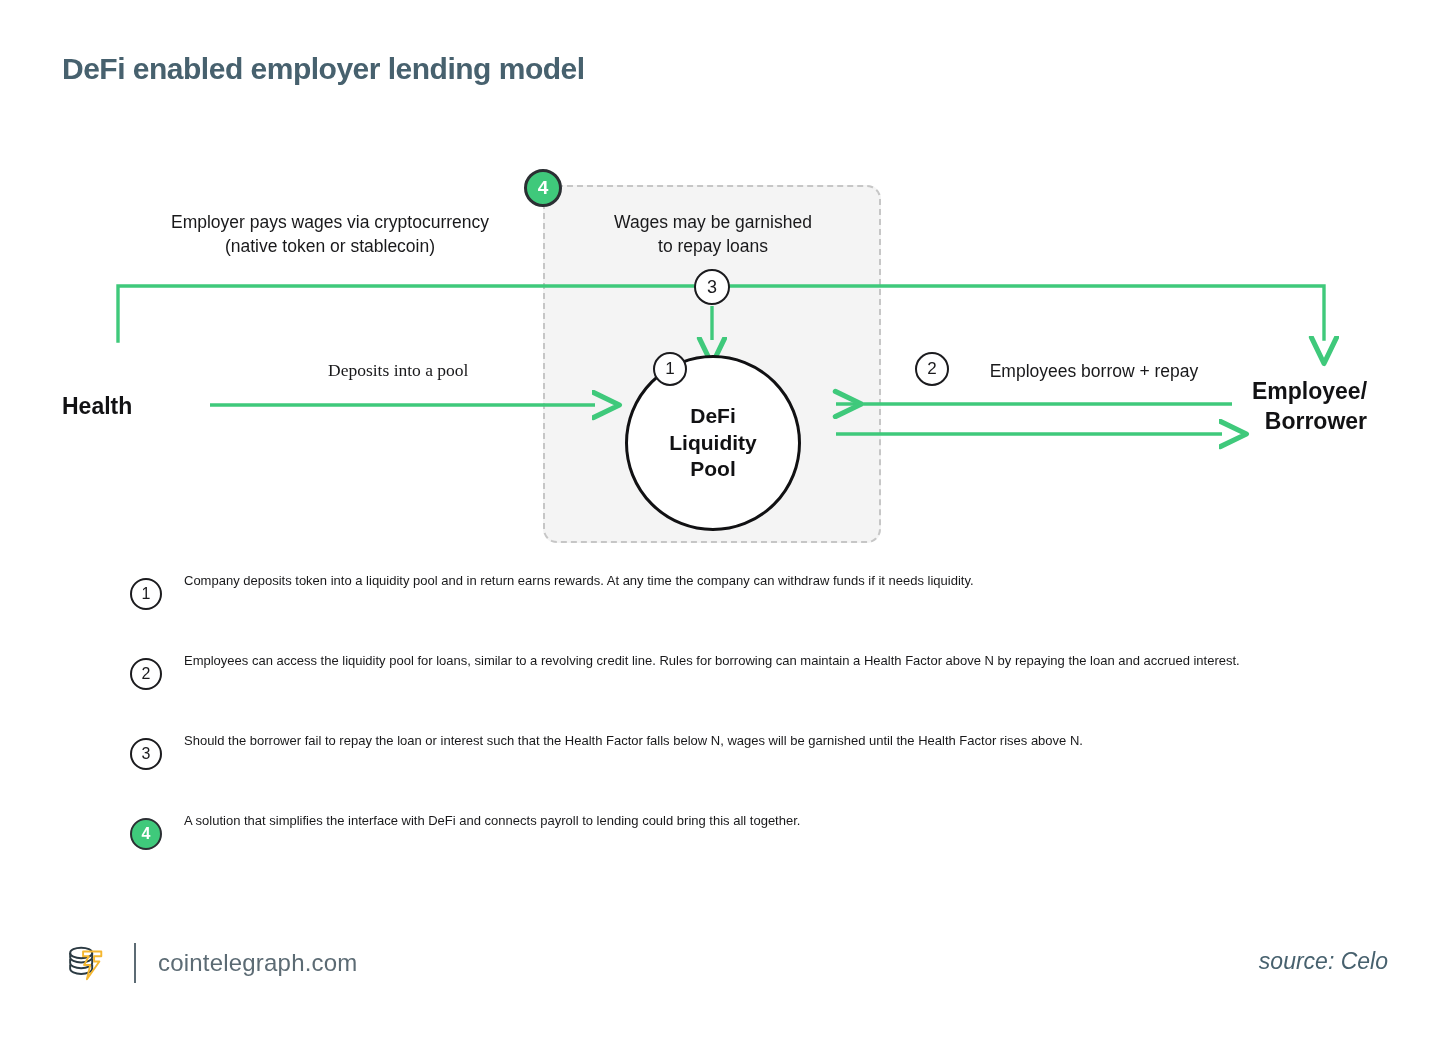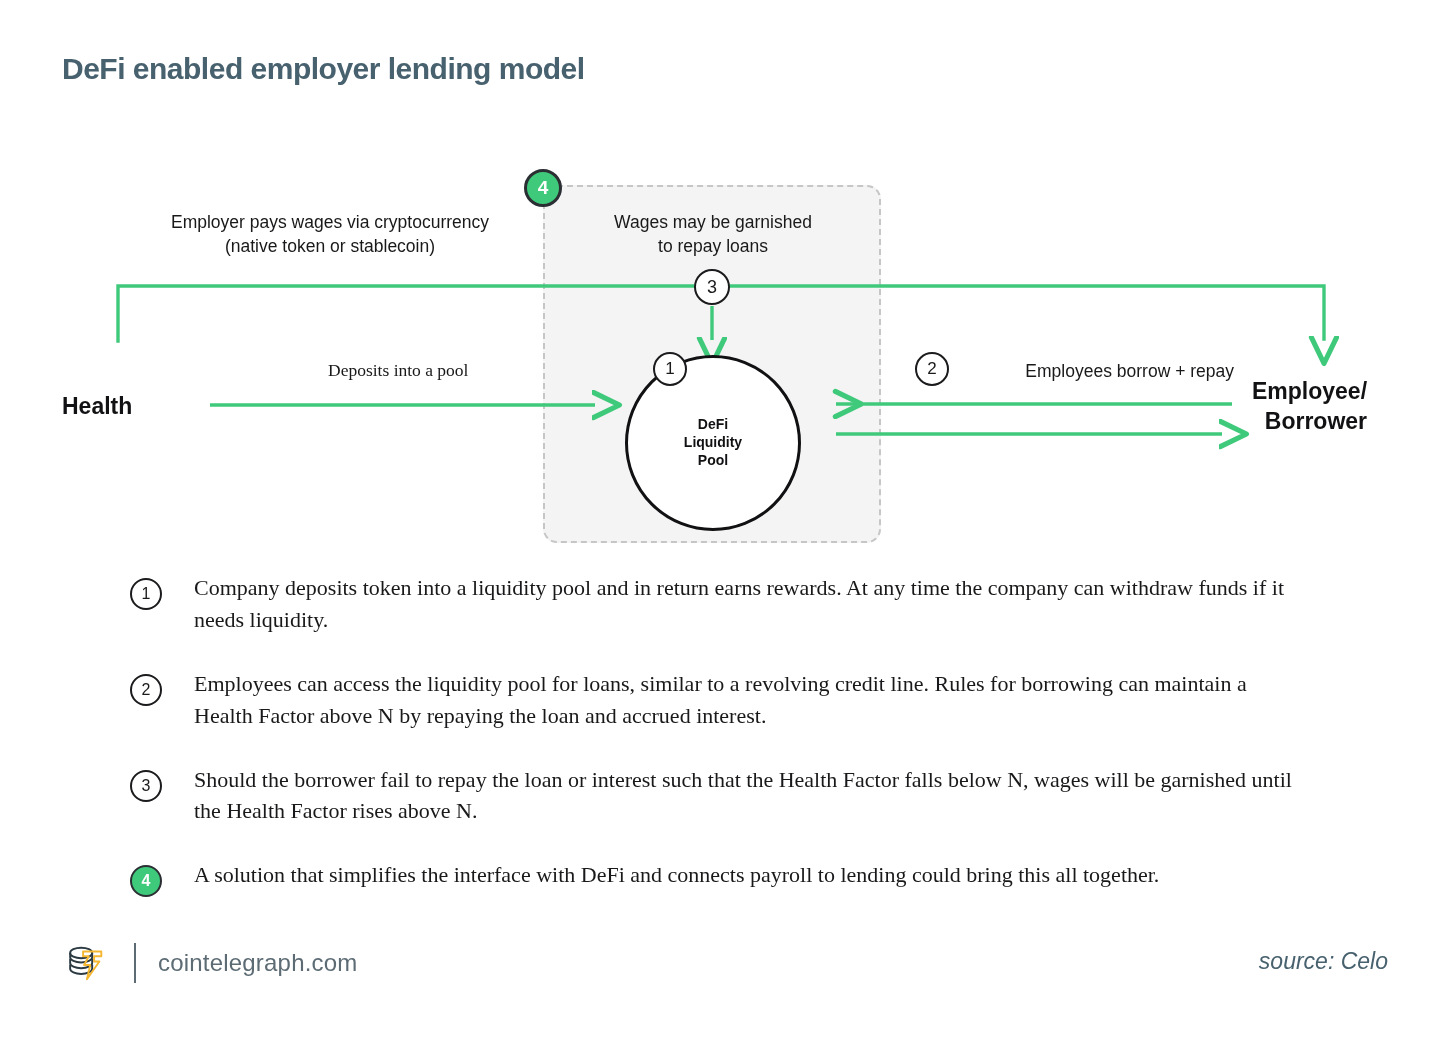--- a/index.html
+++ b/index.html
@@ -79,21 +79,21 @@
     left: 328px;
     top: 358px;
     width: 250px;
     text-align: left;
     font-family: Liberation Serif, serif;
   }
   #cap-borrow {
     left: 954px;
     top: 359px;
     width: 280px;
-    text-align: right;
+    text-align: center;
   }
 
   
   .actor {
     position: absolute;
     font-size: 23px;
     font-weight: bold;
     color: #121214;
     line-height: 1.3;
   }
@@ -117,21 +117,21 @@
     border: 3.5px solid #111113;
     border-radius: 50%;
     background: #ffffff;
     box-sizing: border-box;
     display: flex;
     flex-direction: column;
     align-items: center;
     justify-content: center;
   }
   #pool-circle .pool-label {
-    font-size: 14px;
+    font-size: 21px;
     font-weight: bold;
     color: #111113;
     line-height: 1.28;
     text-align: center;
     white-space: pre-line;
   }
 
   
   .badge {
     position: absolute;
@@ -205,26 +205,25 @@
     border: 2px solid #1b1b1e;
     color: #1b1b1e;
   }
   .legend-badge.green {
     background: #3fc97b;
     border: 2px solid #2b2f33;
     color: #ffffff;
     font-weight: bold;
   }
   .legend-text {
-    margin-left: 32px;
-    font-size: 22px;
+    margin-left: 22px;
+    font-size: 13px;
     line-height: 1.45;
     color: #19191b;
     max-width: 1110px;
-    font-family: Liberation Serif, serif;
   }
 
   
   #footer {
     position: absolute;
     left: 0;
     top: 920px;
     width: 1450px;
     height: 125px;
   }

